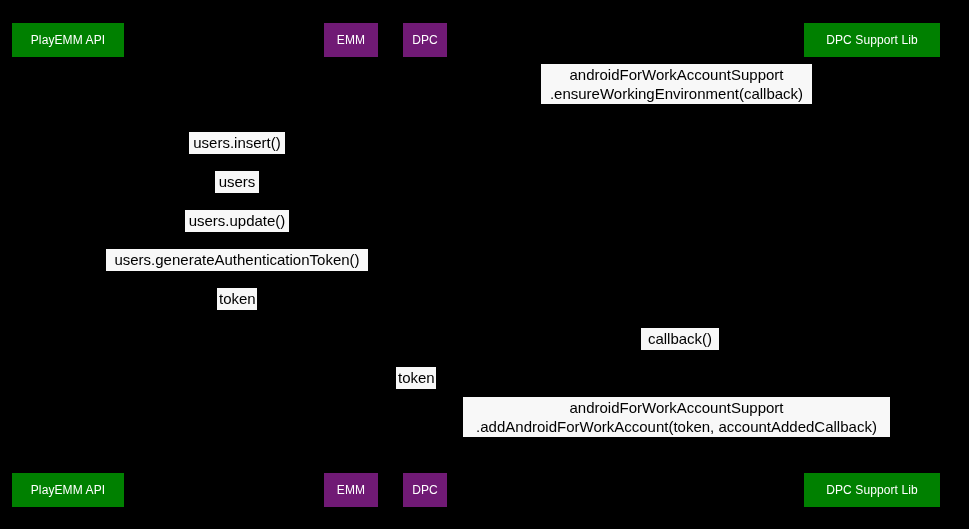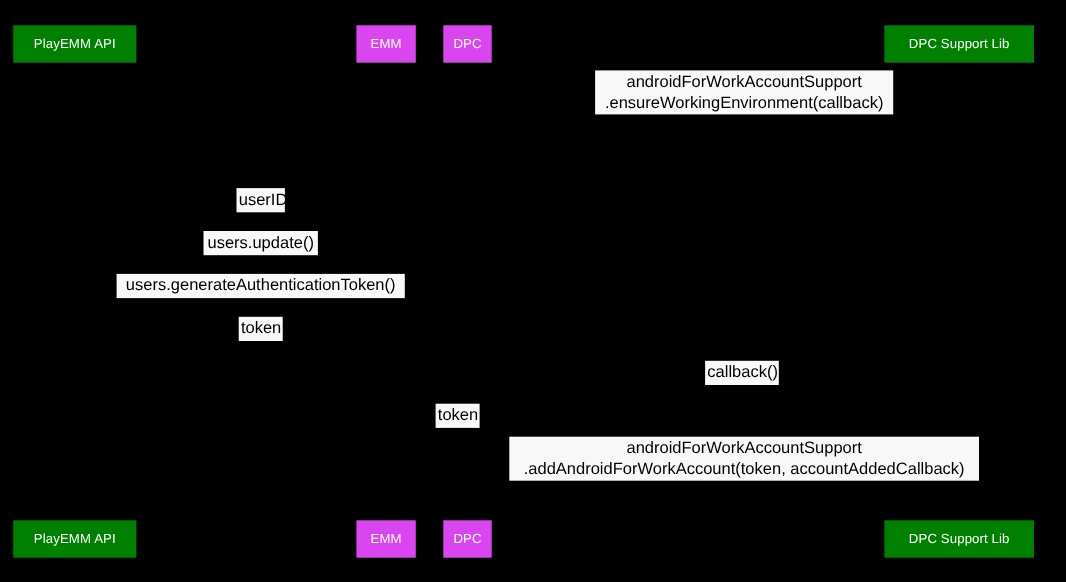--- a/index.html
+++ b/index.html
@@ -25,21 +25,21 @@
     align-items: center;
     justify-content: center;
     color: #ffffff;
     font-size: 12px;
     line-height: 1;
     letter-spacing: 0.1px;
     white-space: nowrap;
     user-select: none;
   }
   .participant.green { background: #008000; }
-  .participant.blue  { background: #d946ef; }
+  .participant.blue  { background: #701a75; }
 
   .lifeline {
     position: absolute;
     width: 1px;
     background: #000000;
   }
 
   .msg {
     position: absolute;
     box-sizing: border-box;
@@ -67,21 +67,22 @@
     <div class="participant green" style="left: 12px; width: 112px; height: 34px; top: 23px;">PlayEMM API</div>
     <div class="participant green" style="left: 12px; width: 112px; height: 34px; top: 473px;">PlayEMM API</div>
     <div class="participant blue" style="left: 324px; width: 54px; height: 34px; top: 23px;">EMM</div>
     <div class="participant blue" style="left: 324px; width: 54px; height: 34px; top: 473px;">EMM</div>
     <div class="participant blue" style="left: 403px; width: 44px; height: 34px; top: 23px;">DPC</div>
     <div class="participant blue" style="left: 403px; width: 44px; height: 34px; top: 473px;">DPC</div>
     <div class="participant green" style="left: 804px; width: 136px; height: 34px; top: 23px;">DPC Support Lib</div>
     <div class="participant green" style="left: 804px; width: 136px; height: 34px; top: 473px;">DPC Support Lib</div>
     <div class="msg" style="left: 513px; top: 64px; width: 271px; height: 40px;">androidForWorkAccountSupport
 .ensureWorkingEnvironment(callback)</div>
-    <div class="msg single" style="left: 187px; top: 171px; width: 44px; height: 22px;">userID</div>
+    <div class="msg single" style="left: 161px; top: 132px; width: 96px; height: 22px;">users.insert()</div>
+    <div class="msg single" style="left: 187px; top: 171px; width: 44px; height: 22px;">users</div>
     <div class="msg single" style="left: 78px; top: 249px; width: 262px; height: 22px;">users.generateAuthenticationToken()</div>
     <div class="msg single" style="left: 157px; top: 210px; width: 104px; height: 22px;">users.update()</div>
     <div class="msg single" style="left: 189px; top: 288px; width: 40px; height: 22px;">token</div>
-    <div class="msg single" style="left: 613px; top: 328px; width: 67px; height: 22px;">callback()</div>
+    <div class="msg single" style="left: 613px; top: 328px; width: 78px; height: 22px;">callback()</div>
     <div class="msg single" style="left: 368px; top: 367px; width: 40px; height: 22px;">token</div>
     <div class="msg" style="left: 435px; top: 397px; width: 427px; height: 40px;">androidForWorkAccountSupport
 .addAndroidForWorkAccount(token, accountAddedCallback)</div>
   </div>
 
 </body></html>

